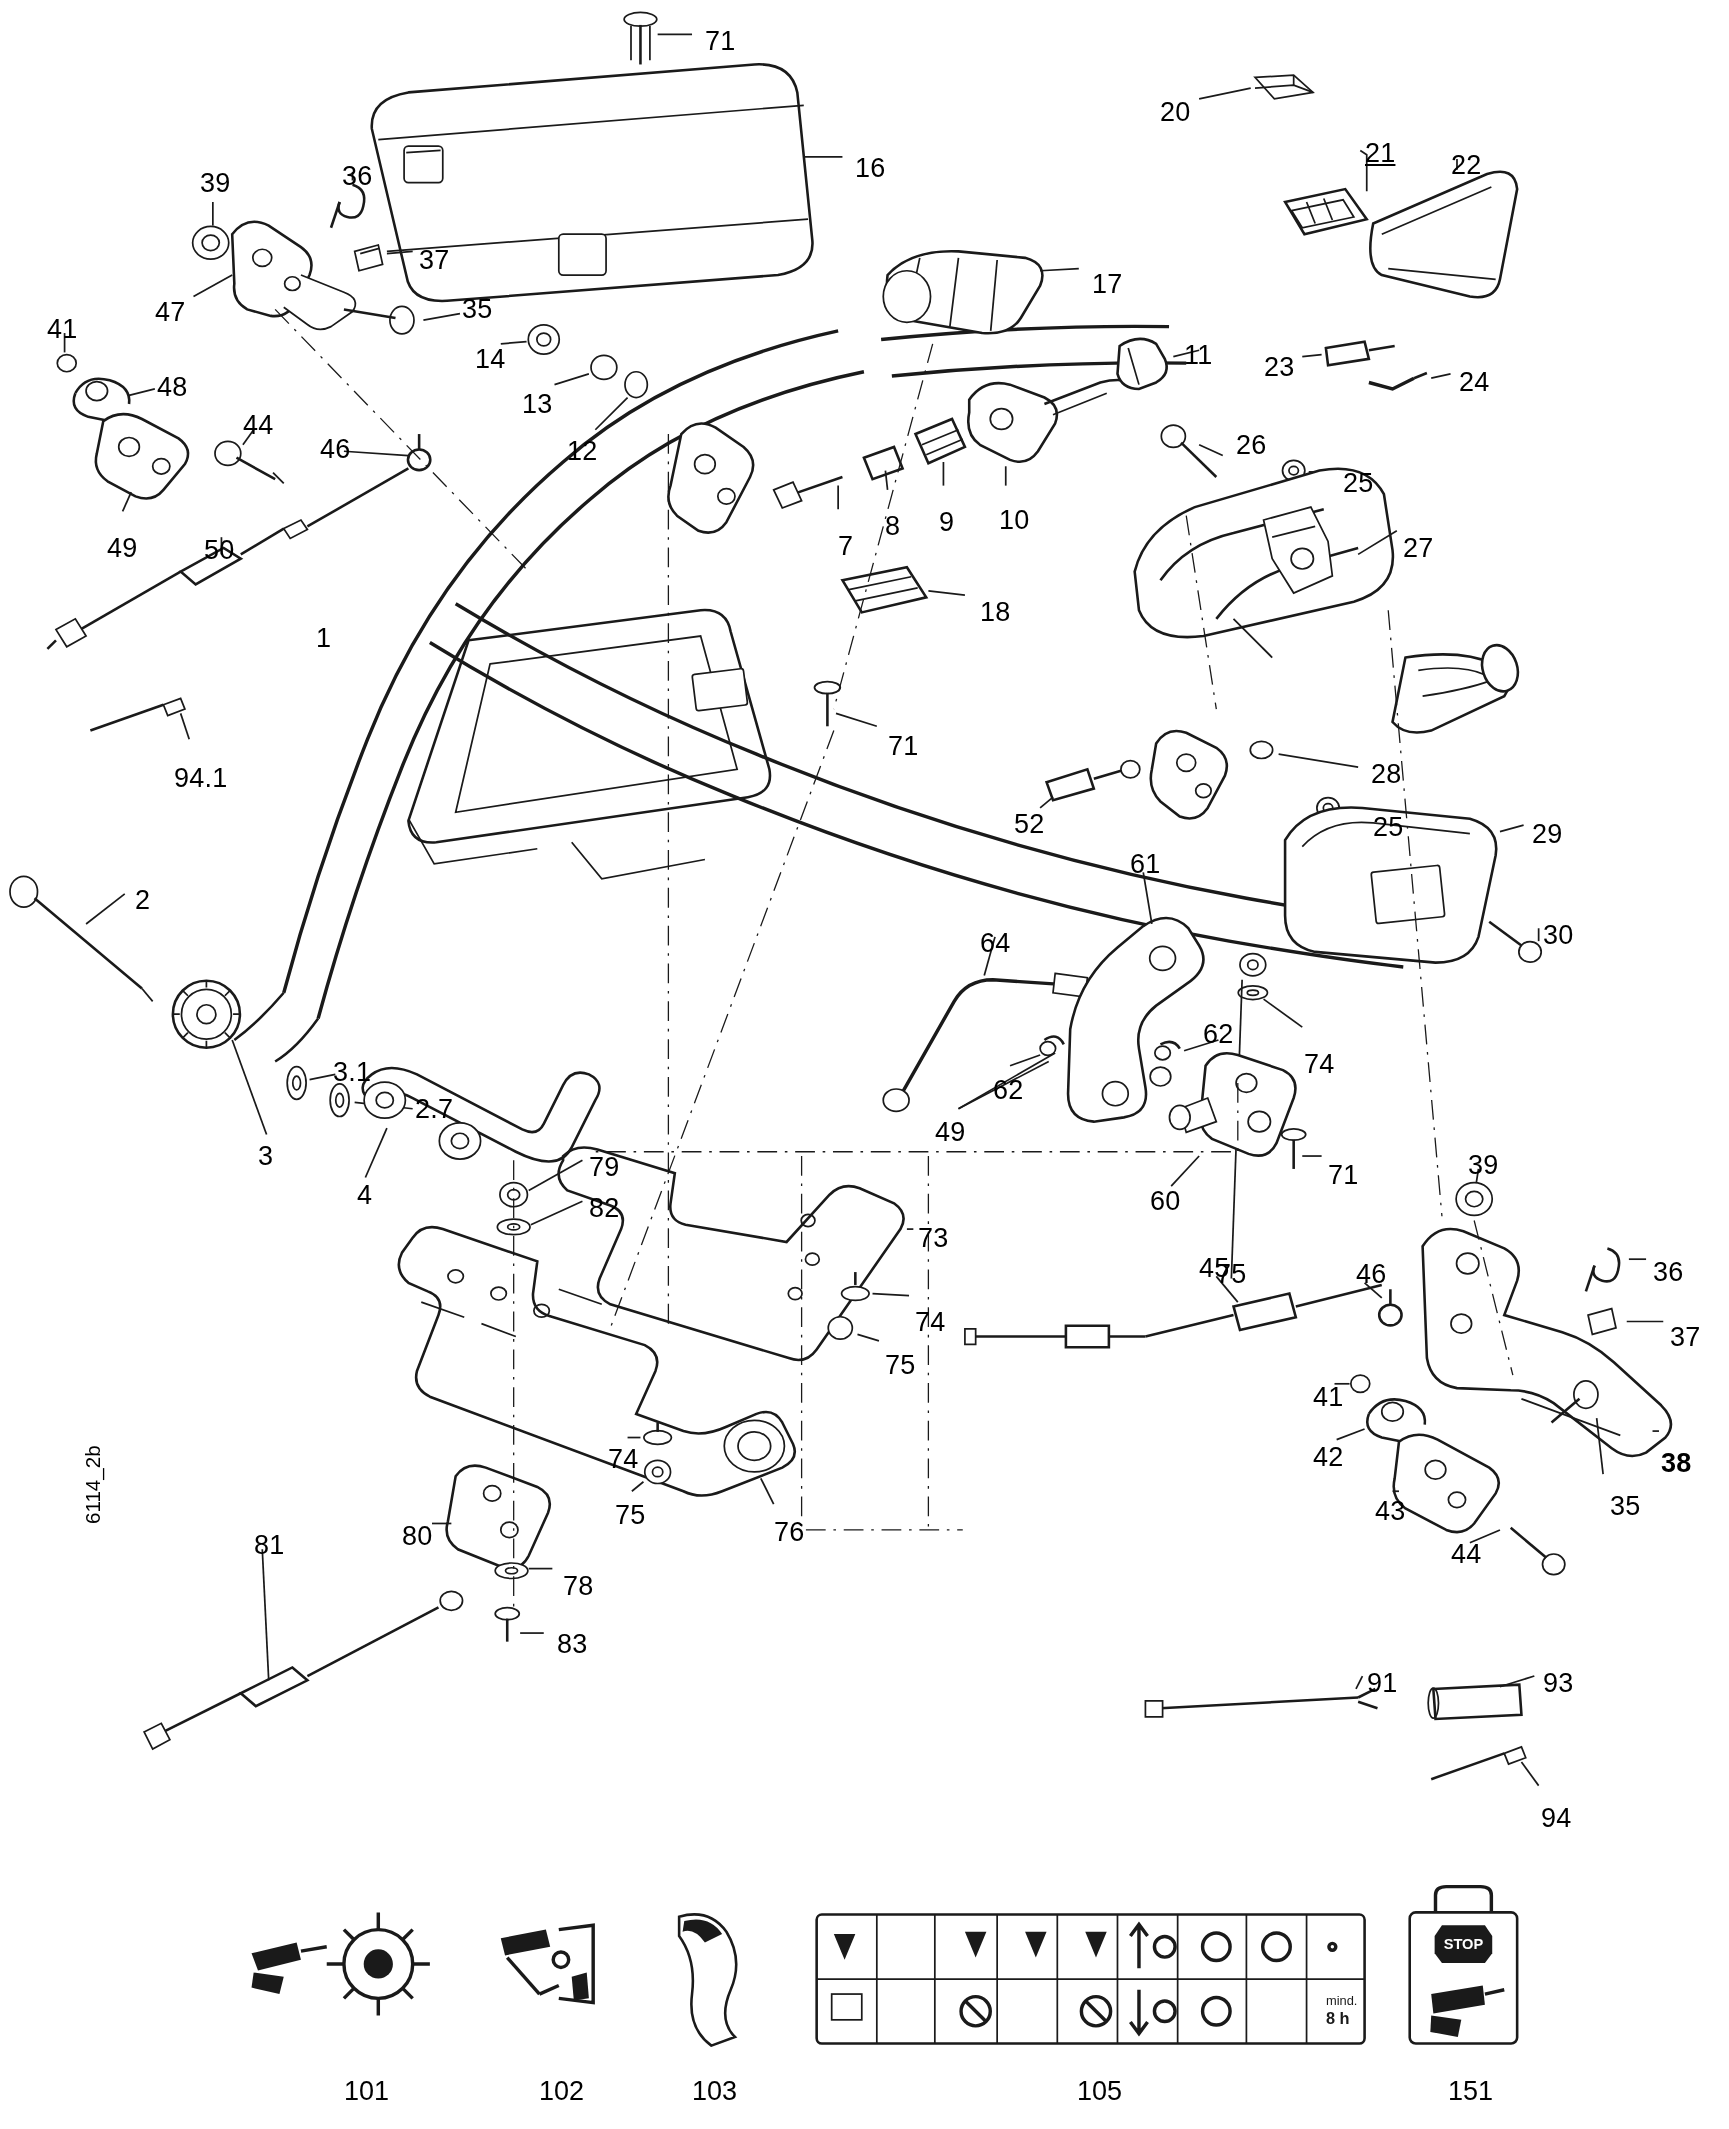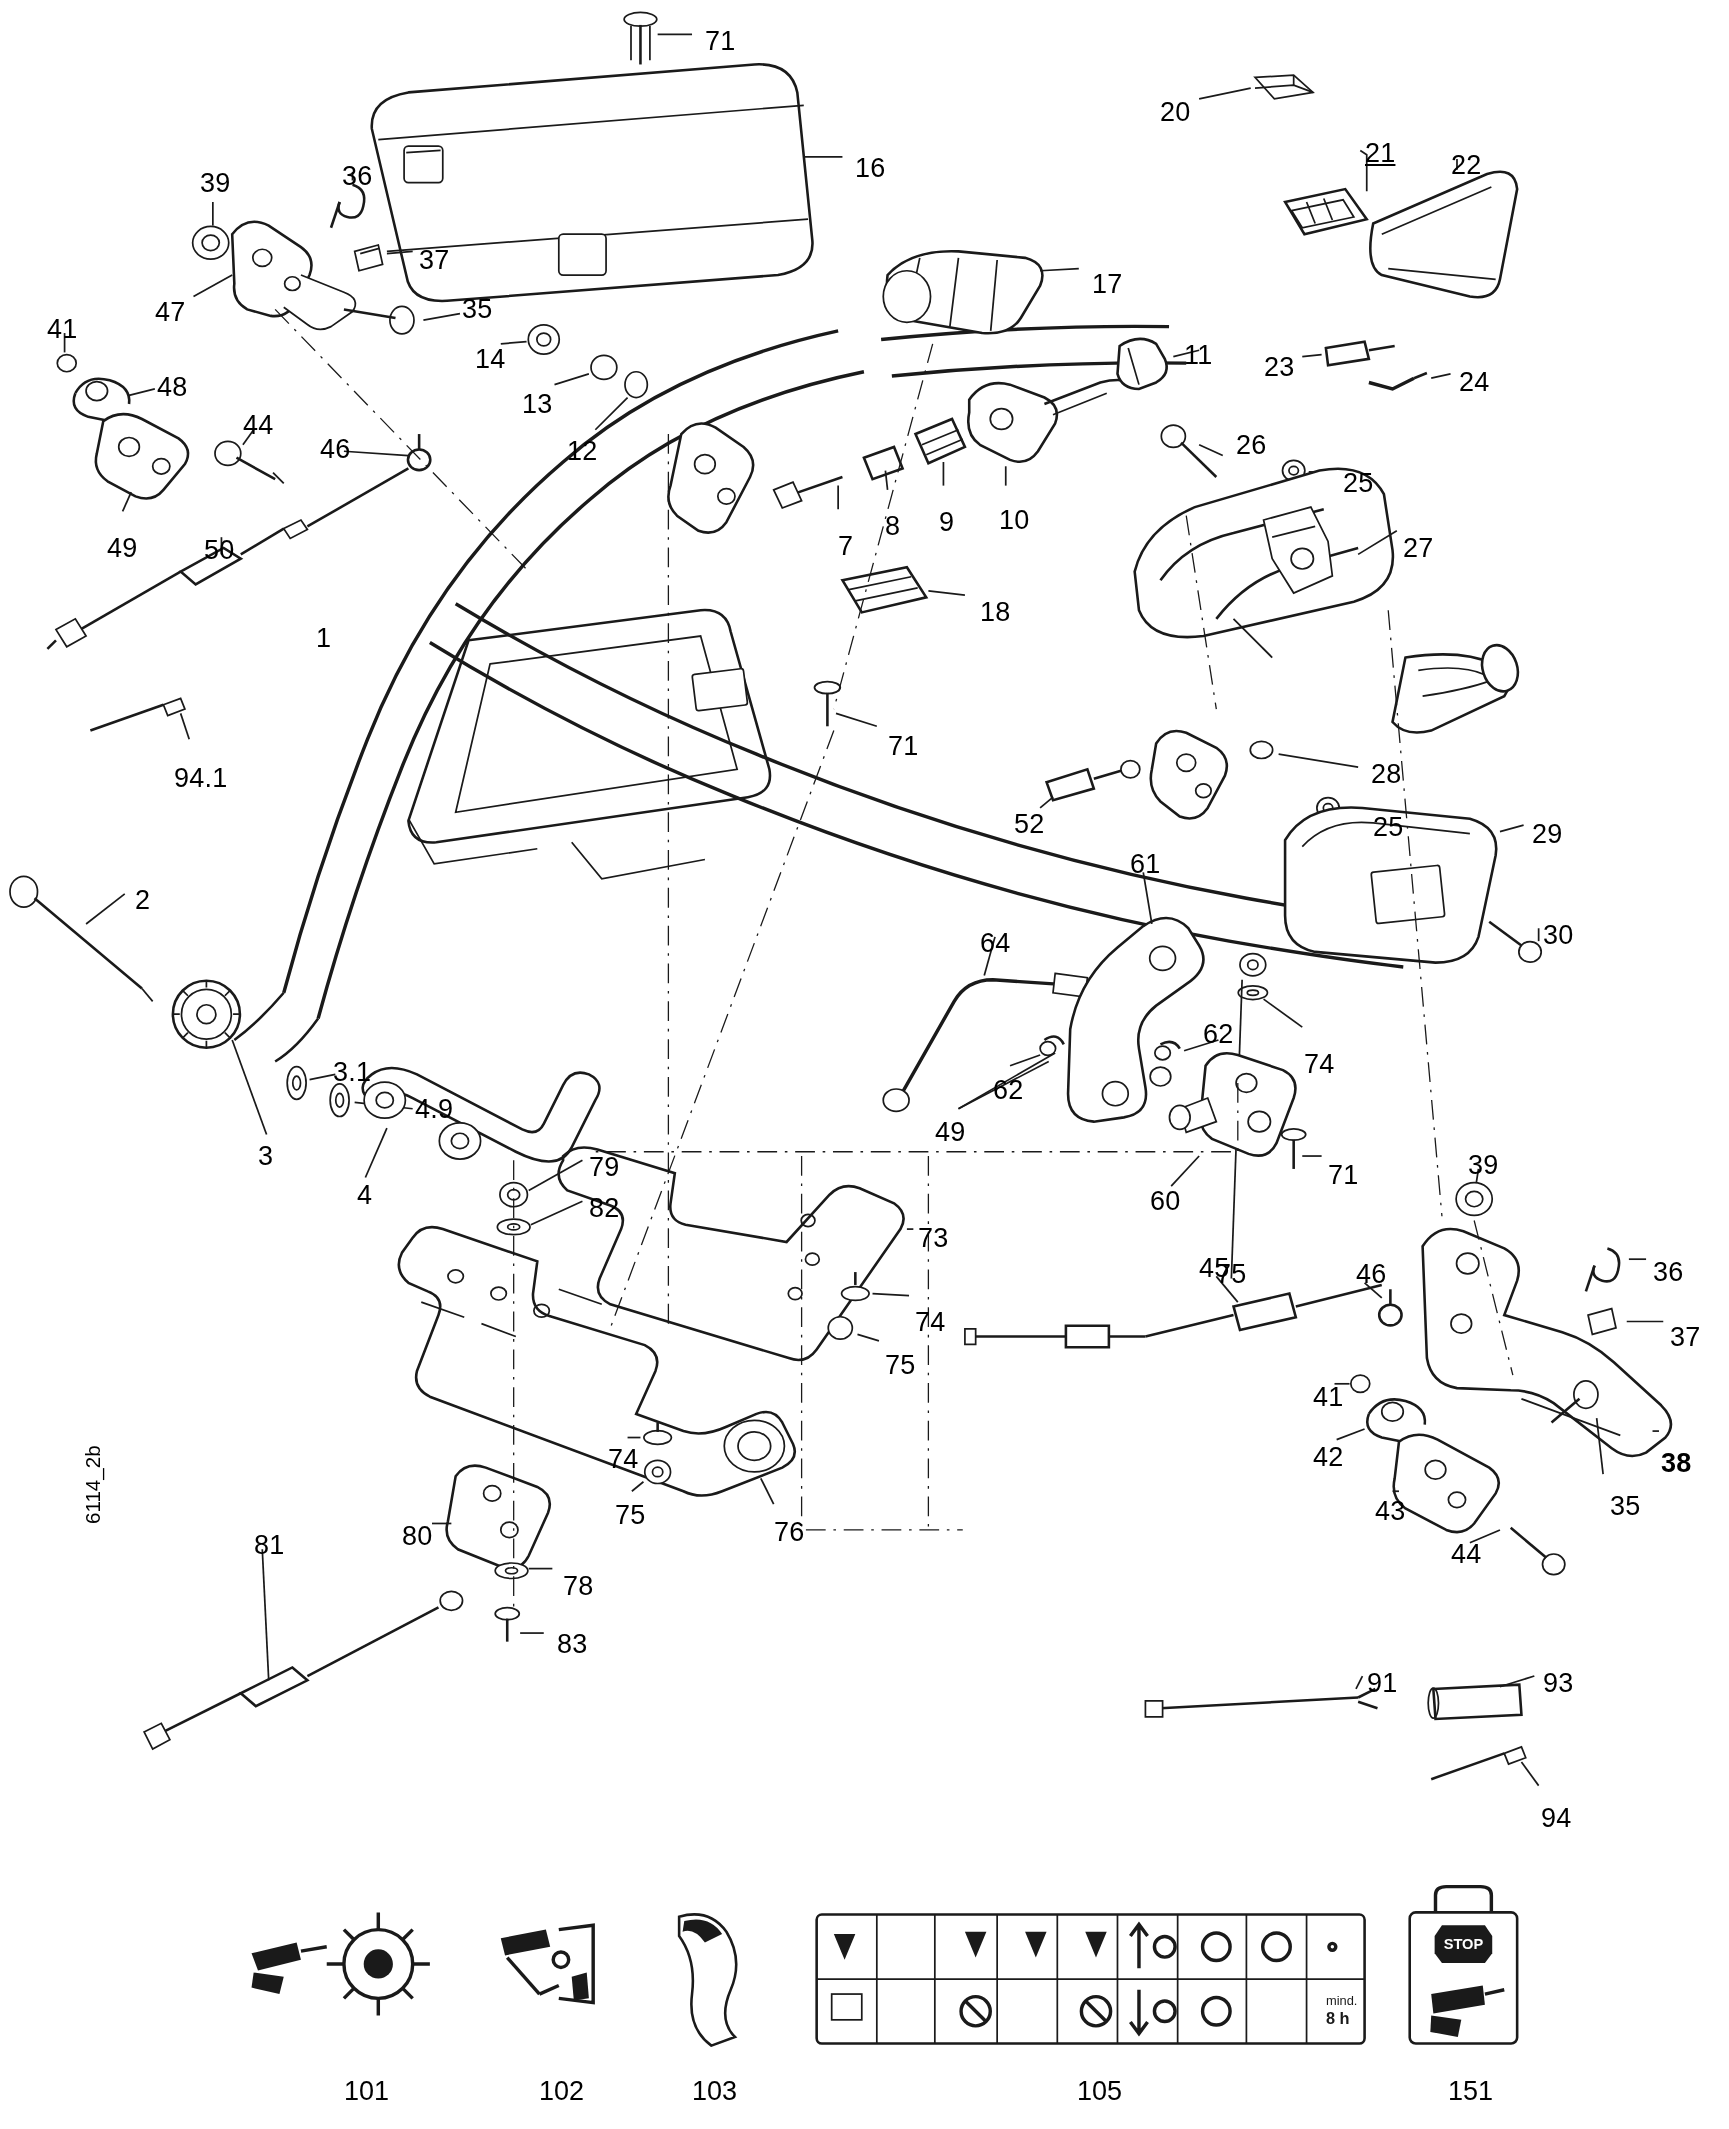--- a/index.html
+++ b/index.html
@@ -726,21 +726,21 @@
   <div class="callout" style="left:1373px; top:812px;">25</div>
   <div class="callout" style="left:1532px; top:819px;">29</div>
   <div class="callout" style="left:1130px; top:849px;">61</div>
   <div class="callout" style="left:135px; top:885px;">2</div>
   <div class="callout" style="left:980px; top:928px;">64</div>
   <div class="callout" style="left:1216px; top:1259px;">75</div>
   <div class="callout" style="left:1543px; top:920px;">30</div>
   <div class="callout" style="left:333px; top:1057px;">3.1</div>
   <div class="callout" style="left:1203px; top:1019px;">62</div>
   <div class="callout" style="left:1304px; top:1049px;">74</div>
-  <div class="callout" style="left:415px; top:1094px;">4.9</div>
+  <div class="callout" style="left:415px; top:1094px;">2.7</div>
   <div class="callout" style="left:993px; top:1075px;">62</div>
   <div class="callout" style="left:258px; top:1141px;">3</div>
   <div class="callout" style="left:935px; top:1117px;">49</div>
   <div class="callout" style="left:357px; top:1180px;">4</div>
   <div class="callout" style="left:589px; top:1152px;">79</div>
   <div class="callout" style="left:589px; top:1193px;">82</div>
   <div class="callout" style="left:1468px; top:1150px;">39</div>
   <div class="callout" style="left:1150px; top:1186px;">60</div>
   <div class="callout" style="left:1328px; top:1160px;">71</div>
   <div class="callout" style="left:918px; top:1223px;">73</div>

